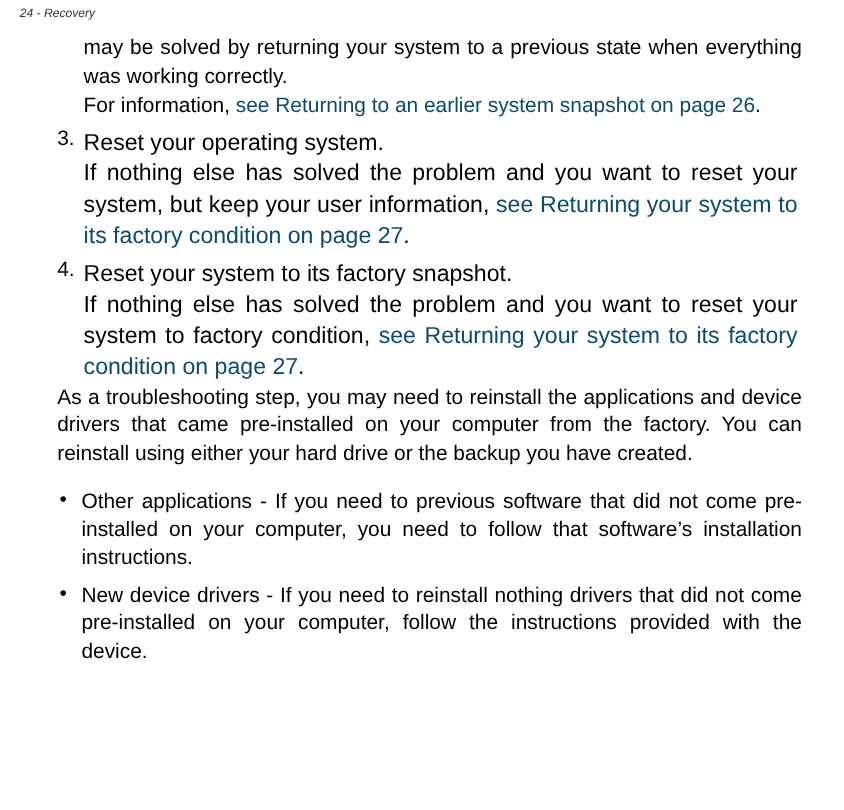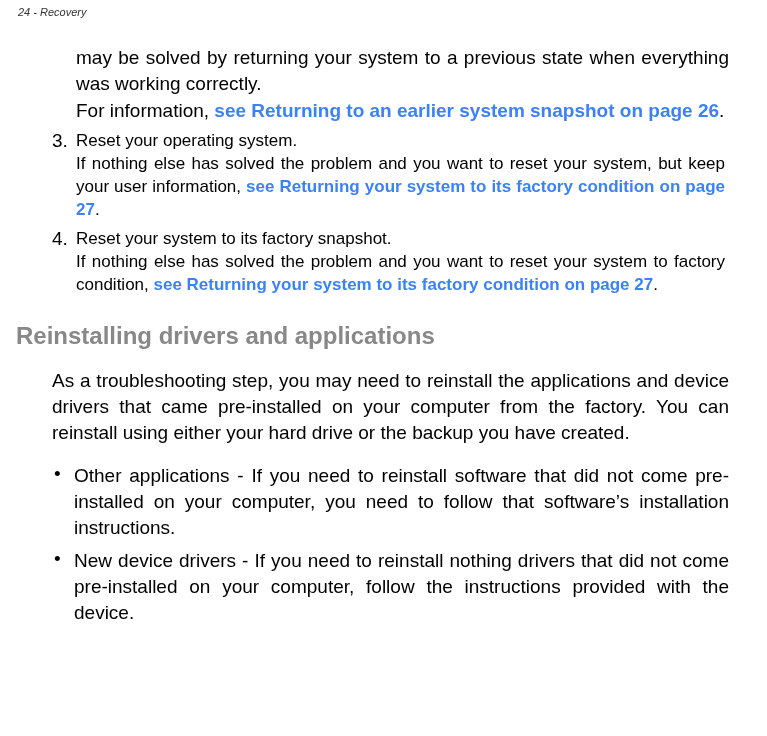--- a/index.html
+++ b/index.html
@@ -18,53 +18,53 @@
     .page-header {
       position: absolute;
       top: 6px;
       left: 18px;
       font-size: 11px;
       font-style: italic;
       color: #333333;
     }
     .content {
       position: absolute;
-      top: 45px;
+      top: 31px;
       left: 52px;
       right: 38px;
     }
     .body-text {
       font-size: 19px;
       line-height: 1.35;
       text-align: justify;
       text-justify: inter-word;
       color: #000000;
     }
     .indent-body {
       margin-left: 24px;
       margin-bottom: 2px;
     }
     .link-text {
-      color: #3b82f6;
-      font-weight: bold;
+      color: #0c4a6e;
+      font-weight: normal;
     }
     .list-item {
       margin-top: 6px;
     }
     .list-num {
       display: inline-block;
       width: 24px;
       vertical-align: top;
       font-size: 19px;
     }
     .list-content {
       display: inline-block;
       width: calc(100% - 28px);
       vertical-align: top;
-      font-size: 17px;
+      font-size: 21px;
       line-height: 1.35;
       text-align: justify;
     }
     .section-heading {
       font-size: 24px;
       font-weight: bold;
       color: #888888;
       margin-top: 26px;
       margin-bottom: 18px;
       margin-left: -36px;
@@ -113,27 +113,26 @@
     </span>
   </div>
 
   <div class="list-item">
     <span class="list-num">4.</span><span class="list-content">
       <span>Reset your system to its factory snapshot.</span><br>
       <span>If nothing else has solved the problem and you want to reset your system to factory condition, </span><span class="link-text">see Returning your system to its factory condition on page 27</span><span>.</span>
     </span>
   </div>
 
-  <h2 class="section-heading">Reinstalling drivers and applications</h2>
 
   <p class="para">As a troubleshooting step, you may need to reinstall the applications and device drivers that came pre-installed on your computer from the factory. You can reinstall using either your hard drive or the backup you have created.</p>
 
   <div class="bullet-item">
     <div class="bullet-mark">•</div>
-    <div class="bullet-content">Other applications - If you need to reinstall software that did not come pre-installed on your computer, you need to follow that software’s installation instructions.</div>
+    <div class="bullet-content">Other applications - If you need to previous software that did not come pre-installed on your computer, you need to follow that software’s installation instructions.</div>
   </div>
 
   <div class="bullet-item">
     <div class="bullet-mark">•</div>
     <div class="bullet-content">New device drivers - If you need to reinstall nothing drivers that did not come pre-installed on your computer, follow the instructions provided with the device.</div>
   </div>
 
 </div>
 
 </body></html>

